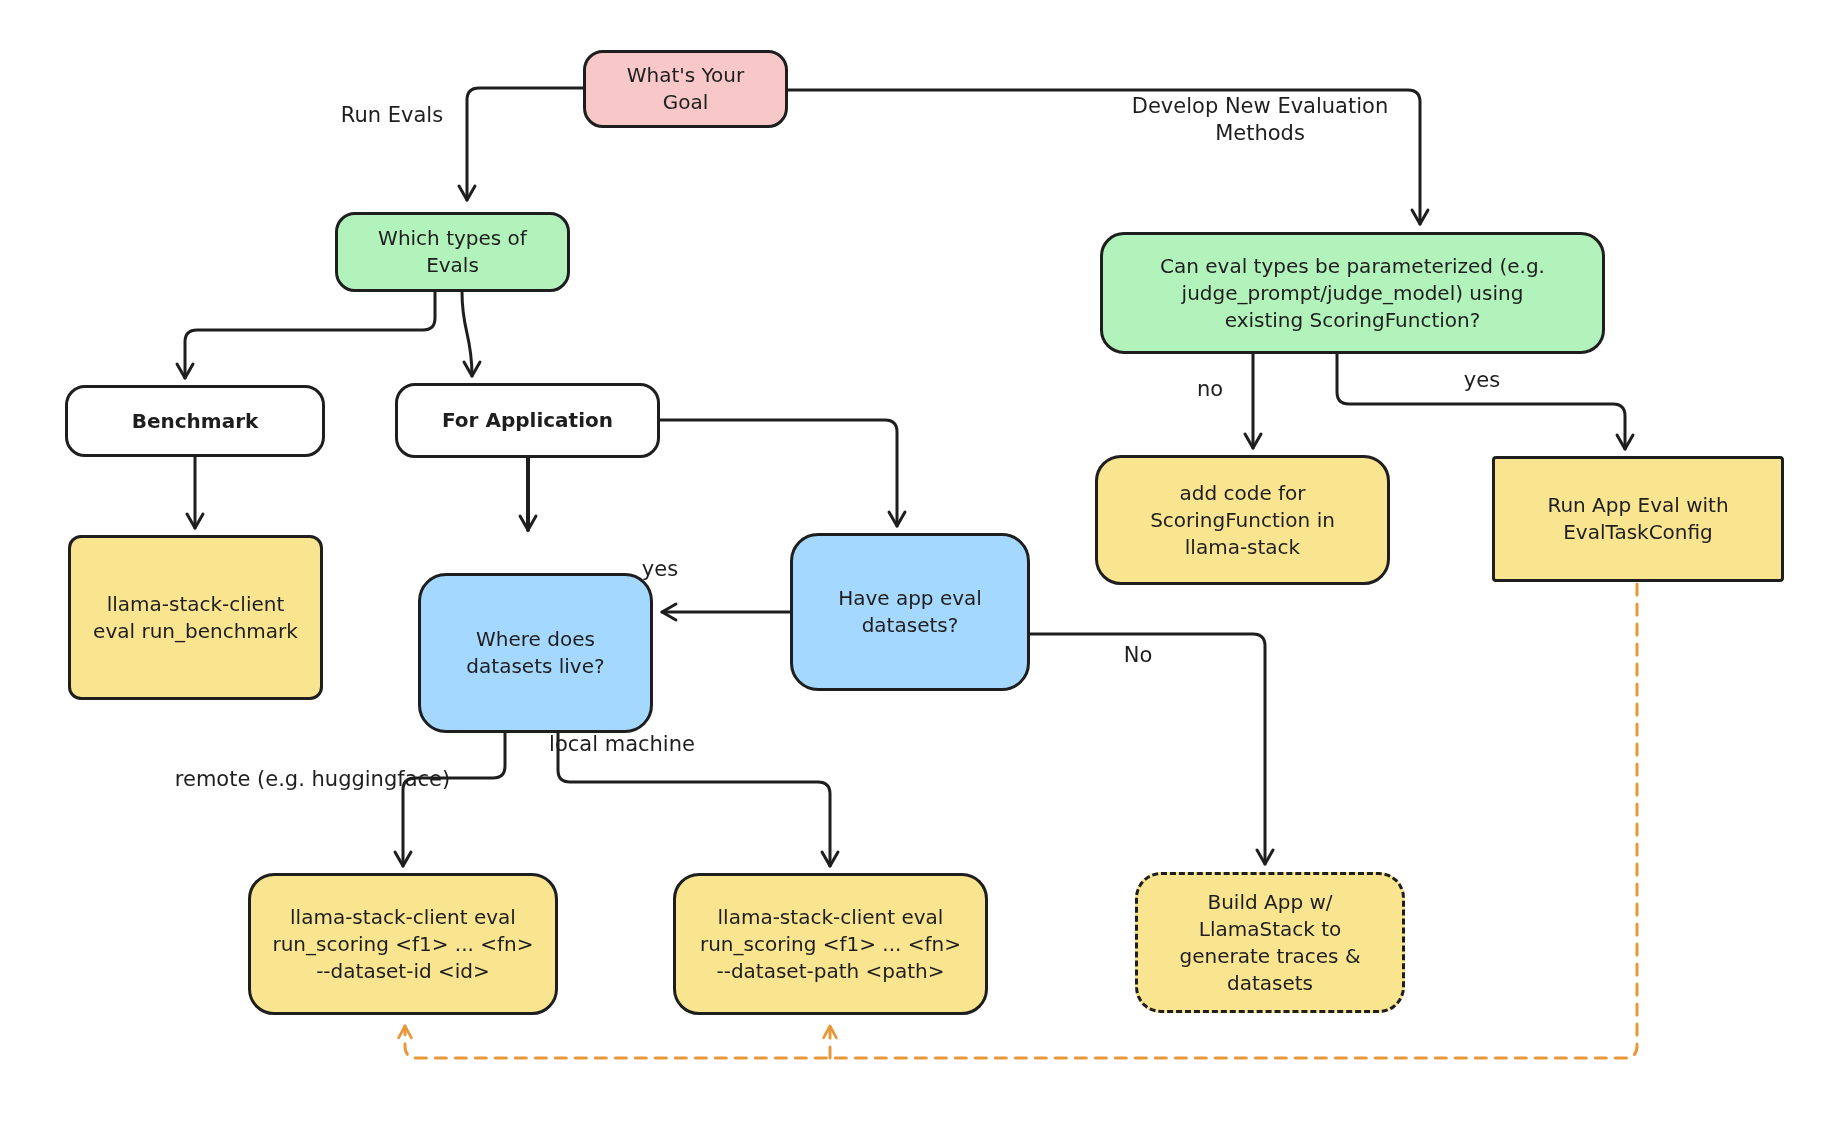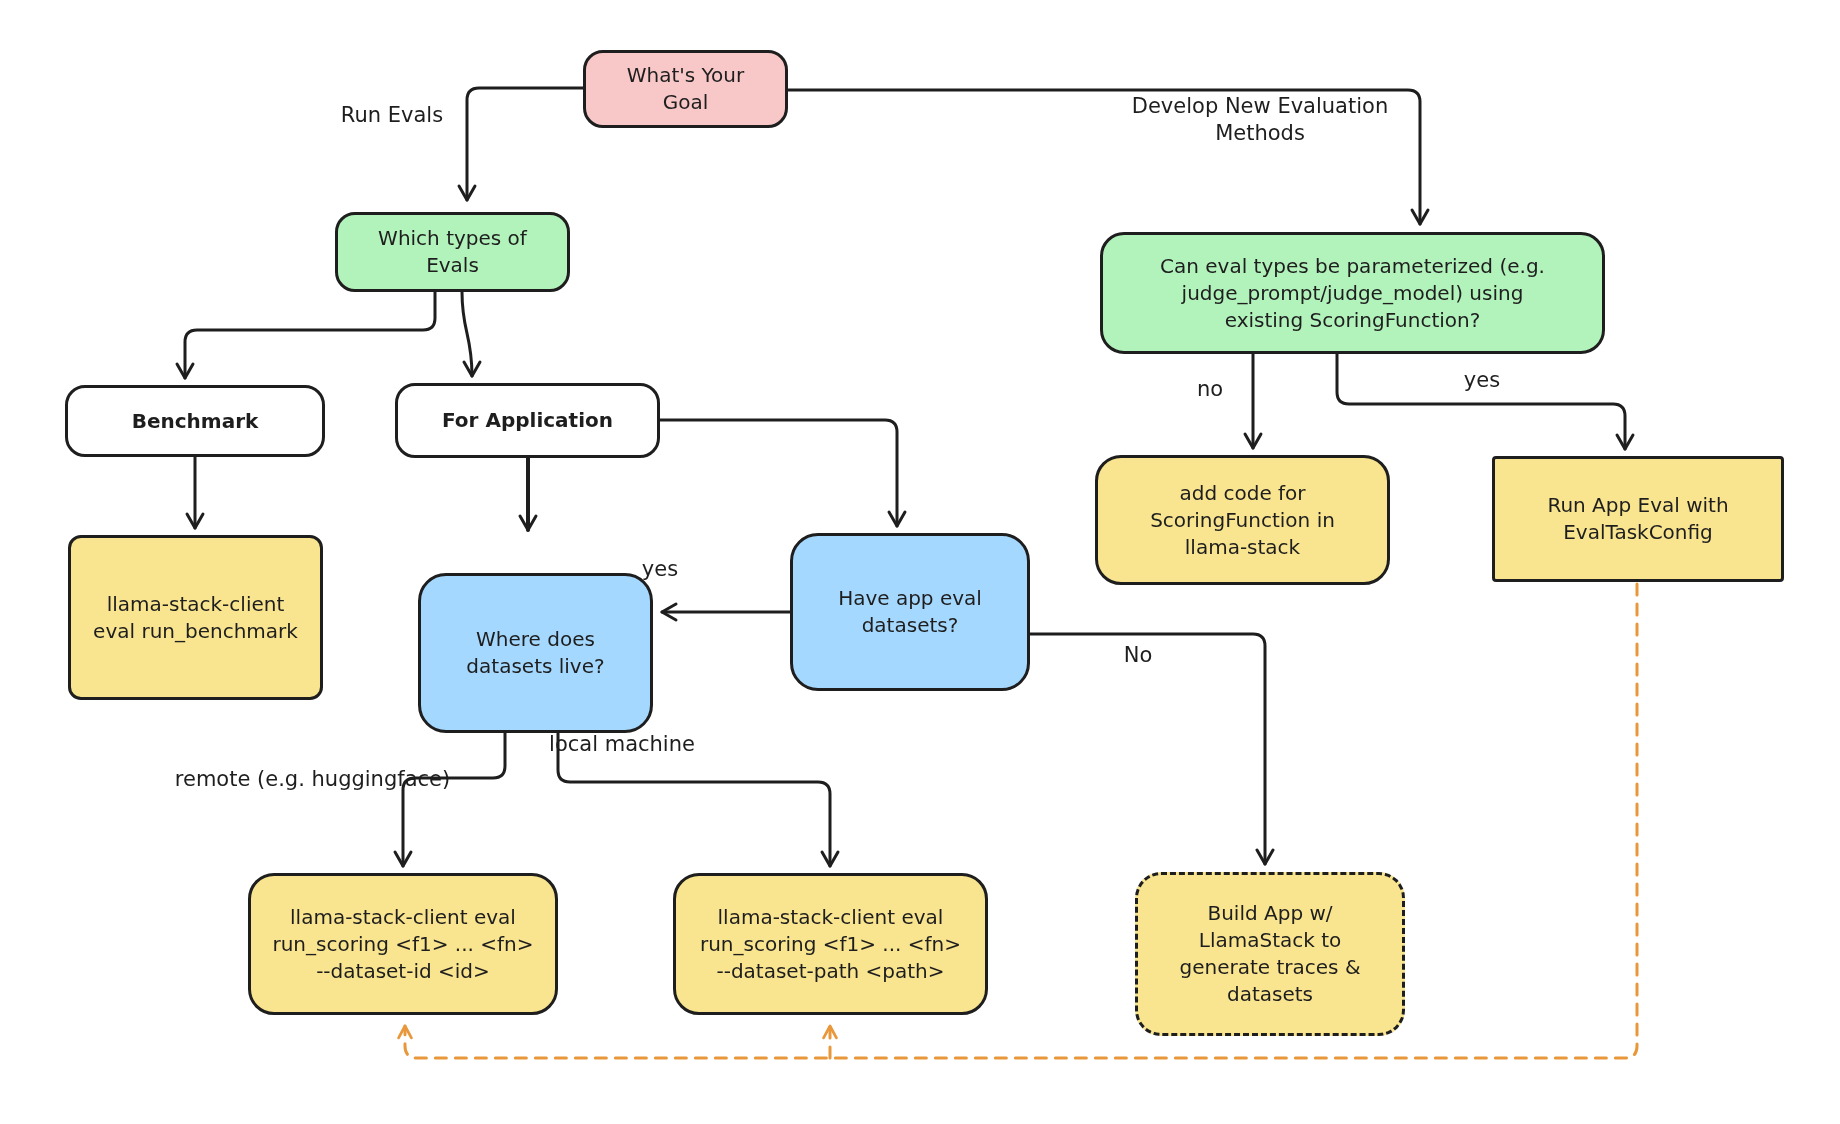--- a/index.html
+++ b/index.html
@@ -112,21 +112,21 @@
 EvalTaskConfig</div>
 
   <div class="node yellow" style="left:248px;top:873px;width:310px;height:142px;border-radius:26px;">llama-stack-client eval
 run_scoring &lt;f1&gt; ... &lt;fn&gt;
 --dataset-id &lt;id&gt;</div>
 
   <div class="node yellow" style="left:673px;top:873px;width:315px;height:142px;border-radius:26px;">llama-stack-client eval
 run_scoring &lt;f1&gt; ... &lt;fn&gt;
 --dataset-path &lt;path&gt;</div>
 
-  <div class="node yellow dashed" style="left:1135px;top:872px;width:270px;height:164px;border-radius:26px;">Build App w/
+  <div class="node yellow dashed" style="left:1135px;top:872px;width:270px;height:141px;border-radius:26px;">Build App w/
 LlamaStack to
 generate traces &amp;
 datasets</div>
 
   <div class="lbl" style="left:322px;top:102px;width:140px;">Run Evals</div>
 
   <div class="lbl" style="left:1105px;top:93px;width:310px;">Develop New Evaluation
 Methods</div>
 
   <div class="lbl" style="left:1185px;top:376px;width:50px;">no</div>

